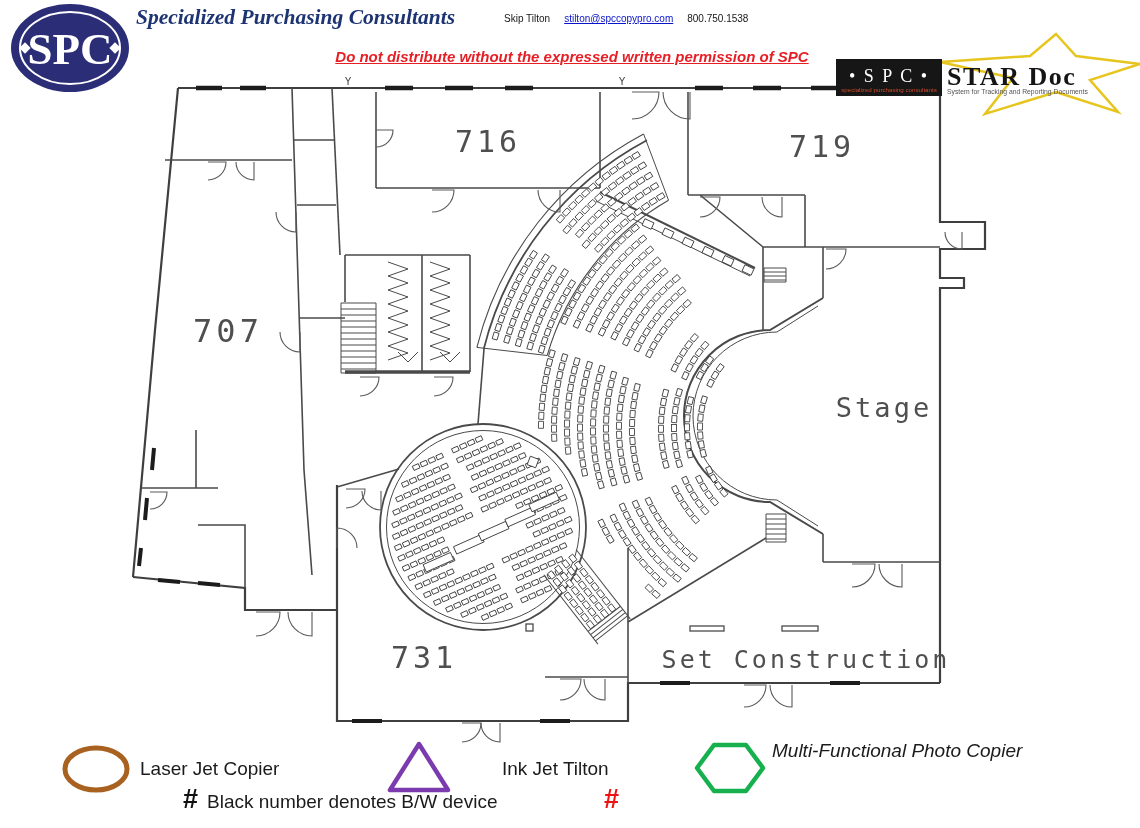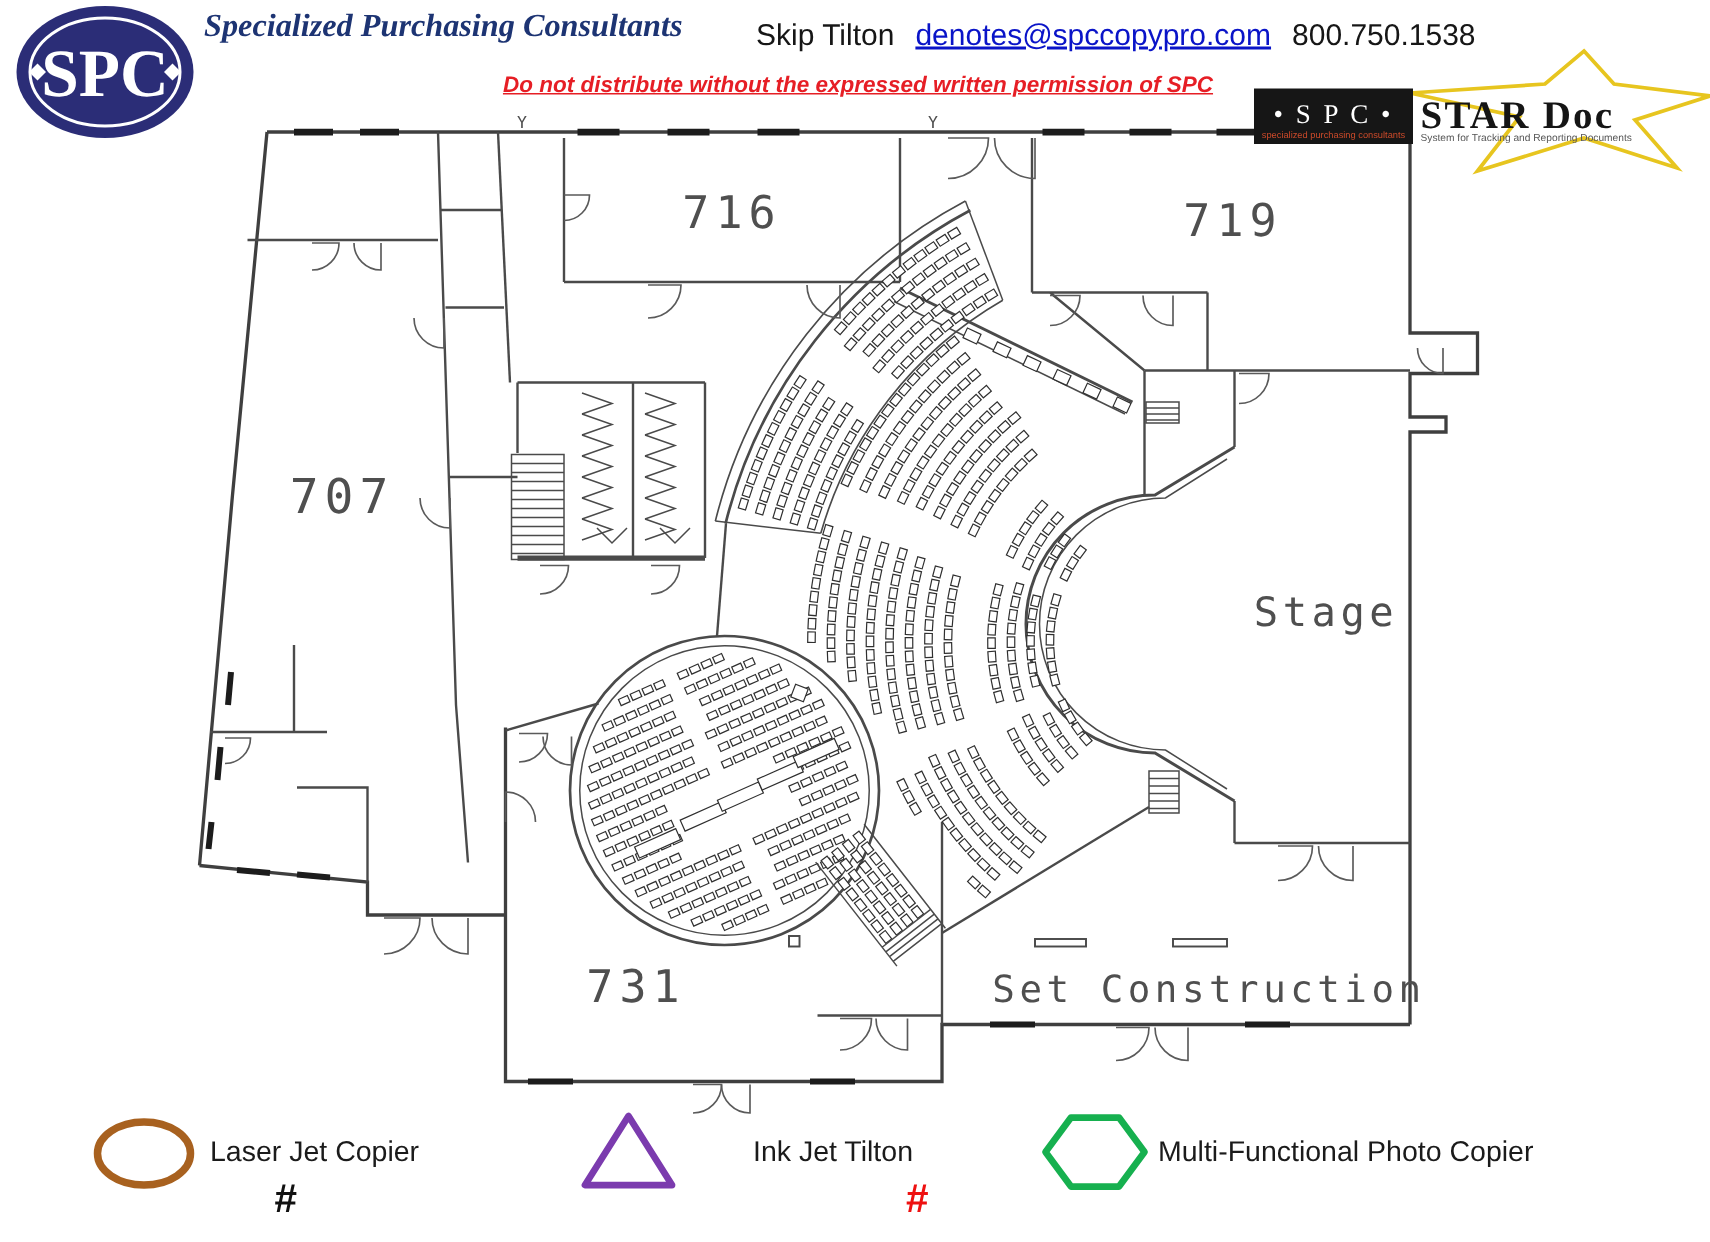--- a/index.html
+++ b/index.html
@@ -2,21 +2,21 @@
 <html><head>
 <meta charset="utf-8">
 <style>
   html,body{margin:0;padding:0;}
   body{width:1140px;height:828px;background:#ffffff;position:relative;overflow:hidden;
        font-family:"Liberation Sans", sans-serif;}
   .abs{position:absolute;}
   
   .company-title{left:136px;top:5px;font-family:"Liberation Serif", serif;
       font-weight:bold;font-style:italic;font-size:21.5px;color:#1d3473;white-space:nowrap;}
-  .contact-row{left:504px;top:13px;font-size:20px;color:#161616;display:flex;gap:14px;white-space:nowrap;align-items:flex-end;}
+  .contact-row{left:504px;top:13px;font-size:10px;color:#161616;display:flex;gap:14px;white-space:nowrap;align-items:flex-end;}
   .contact-row a{color:#0a14c8;text-decoration:underline;}
   .notice{left:302px;top:48px;width:540px;text-align:center;font-size:15px;font-weight:bold;
       font-style:italic;text-decoration:underline;color:#e61e25;white-space:nowrap;}
   
   .leg-label{font-size:19px;color:#1b1b1b;white-space:nowrap;}
   .leg-note{display:flex;align-items:baseline;gap:9px;white-space:nowrap;}
   .leg-note .hash{font-size:27px;font-weight:bold;color:#111111;line-height:1;}
   .leg-note .hash.red{color:#ee1111;}
   .leg-note .note-text{font-size:19px;color:#1b1b1b;}
   
@@ -837,21 +837,21 @@
     <rect x="13" y="42" width="8" height="8" fill="#ffffff" transform="rotate(45 17 46)"></rect>
     <rect x="103" y="42" width="8" height="8" fill="#ffffff" transform="rotate(45 107 46)"></rect>
     <text x="62" y="62" text-anchor="middle" font-family="Liberation Serif, serif" font-size="45" fill="#ffffff">SPC</text>
   </svg>
 </div>
 
 <div class="abs company-title">Specialized Purchasing Consultants</div>
 
 <div class="abs contact-row">
   <span>Skip Tilton</span>
-  <a href="#">denotes@spccopypro.com</a>
+  <a href="#">stilton@spccopypro.com</a>
   <span>800.750.1538</span>
 </div>
 
 <div class="abs notice">Do not distribute without the expressed written permission of SPC</div>
 
 <div class="abs" style="right:0;top:0;width:312px;height:88px;margin-top:32px;">
   <svg width="312" height="88" viewBox="828 0 312 88">
     <polygon points="1056,2 1076,24 1140,32 1090,48 1118,80 1056,60 985,82 1013,46 940,30 1030,24" fill="none" stroke="#e7c51f" stroke-width="2.5"></polygon>
     <rect x="836" y="27" width="106" height="37" fill="#161616"></rect>
     <text x="889" y="50" text-anchor="middle" font-family="Liberation Serif, serif" font-size="18" letter-spacing="2" fill="#ffffff">• S P C •</text>
@@ -873,20 +873,21 @@
     <polygon points="33,4 4,50 62,50" fill="none" stroke="#7b3bae" stroke-width="4.5" stroke-linejoin="round"></polygon>
   </svg>
 </div>
 <div class="abs leg-label" style="left:502px;top:758px;">Ink Jet Tilton</div>
 
 <div class="abs" style="left:694px;top:740px;">
   <svg width="72" height="56" viewBox="0 0 72 56">
     <polygon points="20,5 52,5 69,28 52,51 20,51 3,28" fill="none" stroke="#16b04f" stroke-width="4.5" stroke-linejoin="round"></polygon>
   </svg>
 </div>
-<div class="abs leg-label" style="left:772px;top:758px;">Multi-Functional Photo Copier</div>
+<div class="abs leg-label" style="left:772px;top:740px;font-style:italic;">Multi-Functional Photo Copier</div>
 
 <div class="abs leg-note" style="left:183px;top:786px;">
   <span class="hash">#</span>
+  <span class="note-text">Black number denotes B/W device</span>
 </div>
 <div class="abs leg-note" style="left:604px;top:786px;">
   <span class="hash red">#</span>
 </div>
 
 </body></html>

